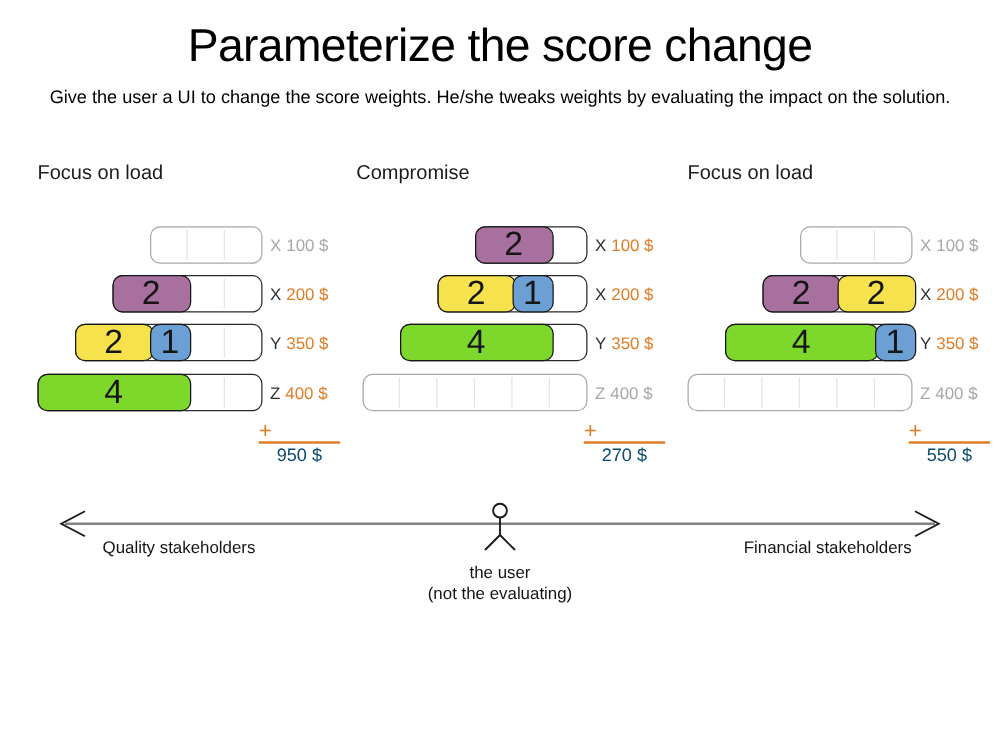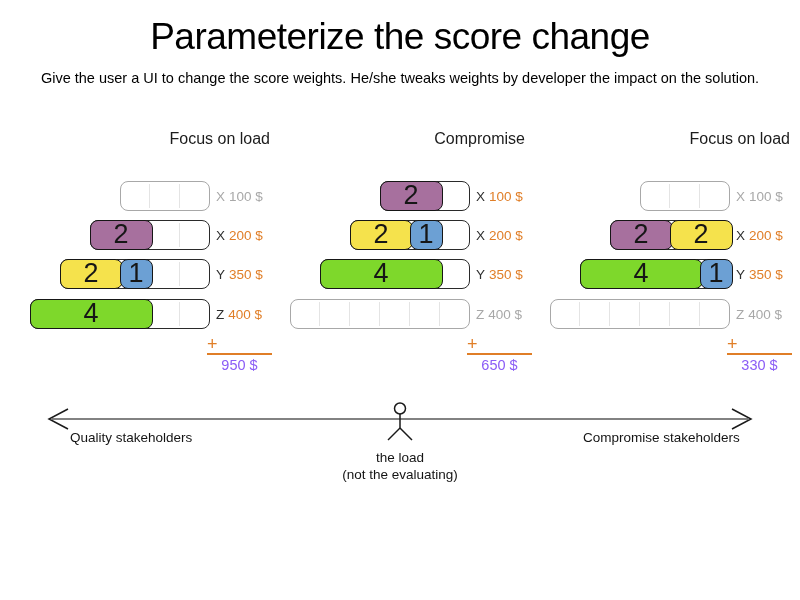--- a/index.html
+++ b/index.html
@@ -2,47 +2,47 @@
 <html><head>
 <meta charset="utf-8">
 <style>
   html,body{margin:0;padding:0;background:#fff;}
   body{width:800px;height:600px;position:relative;overflow:hidden;
        font-family:"Liberation Sans", sans-serif;color:#1a1a1a;}
   .abs{position:absolute;}
   .page-title{top:16px;left:0;width:800px;text-align:center;font-size:37px;
               letter-spacing:-0.5px;color:#000;white-space:nowrap;}
   .page-subtitle{top:70px;left:0;width:800px;text-align:center;font-size:14.5px;color:#000;}
-  .panel-header{top:130px;width:240px;text-align:right;font-size:16px;color:#1c1c1c;}
+  .panel-header{top:130px;width:240px;text-align:left;font-size:16px;color:#1c1c1c;}
   .weight-box{height:30px;background:#fff;border-radius:8px;box-sizing:border-box;}
   .weight-box.active{border:1.5px solid #2a2a2a;}
   .weight-box.inactive{border:1.5px solid #a8a8a8;}
   .cell-sep{position:absolute;top:2px;bottom:2px;width:1px;background:#e4e4e4;}
   .block{position:absolute;top:-1.5px;height:30px;border:1.5px solid #161616;
          border-radius:8px;box-sizing:border-box;display:flex;align-items:center;
          justify-content:center;}
   .block-num{font-size:27px;color:#161616;line-height:1;}
   .row-label{height:30px;display:flex;align-items:center;font-size:13.5px;white-space:nowrap;}
   .row-letter{margin-right:4px;}
   .letter-active{color:#2e2e2e;}
   .letter-inactive{color:#a8a8a8;}
   .amount-active{color:#e07e27;}
   .amount-inactive{color:#a8a8a8;}
   .plus-sign{top:335px;font-size:18px;color:#e07e27;line-height:1;}
   .sum-line{top:353px;width:65px;height:2px;background:#e07e27;}
-  .total-amount{top:357px;width:65px;text-align:center;font-size:14.5px;color:#8b5cf6;}
-  .spectrum-label{top:430px;font-size:13.5px;color:#141414;white-space:nowrap;}
+  .total-amount{top:357px;width:65px;text-align:center;font-size:14.5px;color:#0c4a6e;}
+  .spectrum-label{top:430px;font-size:13.5px;color:#141414;white-space:nowrap;margin-left:12px;}
   .user-caption{left:300px;width:200px;text-align:center;font-size:13.5px;color:#141414;}
   svg.overlay{position:absolute;left:0;top:0;width:800px;height:600px;pointer-events:none;}
 </style>
 </head>
 <body>
 
 <div class="abs page-title">Parameterize the score change</div>
-<div class="abs page-subtitle">Give the user a UI to change the score weights. He/she tweaks weights by developer the impact on the solution.</div>
+<div class="abs page-subtitle">Give the user a UI to change the score weights. He/she tweaks weights by evaluating the impact on the solution.</div>
 
 <div id="scenarios" class="abs" style="left:0;top:0;width:800px;height:600px;">
     <div>
       <div class="abs panel-header" style="left: 30px; top: 130px;">Focus on load</div>
       <div class="abs weight-box inactive" style="left: 120px; top: 181px; width: 90px;">
         <div class="cell-sep" style="left: 28px;"></div>
         <div class="cell-sep" style="left: 58px;"></div>
       </div>
       <div class="abs row-label" style="left: 216px; top: 181px;">
         <span class="row-letter letter-inactive">X</span>
@@ -141,21 +141,21 @@
         <div class="cell-sep" style="left: 88px;"></div>
         <div class="cell-sep" style="left: 118px;"></div>
         <div class="cell-sep" style="left: 148px;"></div>
       </div>
       <div class="abs row-label" style="left: 476px; top: 299px;">
         <span class="row-letter letter-inactive">Z</span>
         <span class="amount-inactive">400 $</span>
       </div>
       <div class="abs plus-sign" style="left: 467px; top: 335px;">+</div>
       <div class="abs sum-line" style="left: 467px; top: 353px;"></div>
-      <div class="abs total-amount" style="left: 467px; top: 357px;">650 $</div>
+      <div class="abs total-amount" style="left: 467px; top: 357px;">270 $</div>
     </div>
     <div>
       <div class="abs panel-header" style="left: 550px; top: 130px;">Focus on load</div>
       <div class="abs weight-box inactive" style="left: 640px; top: 181px; width: 90px;">
         <div class="cell-sep" style="left: 28px;"></div>
         <div class="cell-sep" style="left: 58px;"></div>
       </div>
       <div class="abs row-label" style="left: 736px; top: 181px;">
         <span class="row-letter letter-inactive">X</span>
         <span class="amount-inactive">100 $</span>
@@ -197,32 +197,32 @@
         <div class="cell-sep" style="left: 88px;"></div>
         <div class="cell-sep" style="left: 118px;"></div>
         <div class="cell-sep" style="left: 148px;"></div>
       </div>
       <div class="abs row-label" style="left: 736px; top: 299px;">
         <span class="row-letter letter-inactive">Z</span>
         <span class="amount-inactive">400 $</span>
       </div>
       <div class="abs plus-sign" style="left: 727px; top: 335px;">+</div>
       <div class="abs sum-line" style="left: 727px; top: 353px;"></div>
-      <div class="abs total-amount" style="left: 727px; top: 357px;">330 $</div>
+      <div class="abs total-amount" style="left: 727px; top: 357px;">550 $</div>
     </div>
   </div>
 
 <svg class="overlay" viewBox="0 0 800 600" xmlns="http://www.w3.org/2000/svg">
   <line x1="52" y1="419" x2="748" y2="419" stroke="#828282" stroke-width="2"></line>
   <path d="M68 409 L49 419 L68 429" fill="none" stroke="#1a1a1a" stroke-width="1.5"></path>
   <path d="M732 409 L751 419 L732 429" fill="none" stroke="#1a1a1a" stroke-width="1.5"></path>
   <g>
     <line x1="400" y1="413" x2="400" y2="428" stroke="#1a1a1a" stroke-width="1.5"></line>
     <line x1="400" y1="428" x2="388" y2="440" stroke="#1a1a1a" stroke-width="1.5"></line>
     <line x1="400" y1="428" x2="412" y2="440" stroke="#1a1a1a" stroke-width="1.5"></line>
     <circle cx="400" cy="408.5" r="5.5" fill="#ffffff" stroke="#1a1a1a" stroke-width="1.5"></circle>
   </g>
 </svg>
 
 <div class="abs spectrum-label" style="left:70px;">Quality stakeholders</div>
-<div class="abs spectrum-label" style="left:583px;">Compromise stakeholders</div>
-<div class="abs user-caption" style="top:450px;">the load</div>
+<div class="abs spectrum-label" style="left:583px;">Financial stakeholders</div>
+<div class="abs user-caption" style="top:450px;">the user</div>
 <div class="abs user-caption" style="top:467px;">(not the evaluating)</div>
 
 </body></html>

